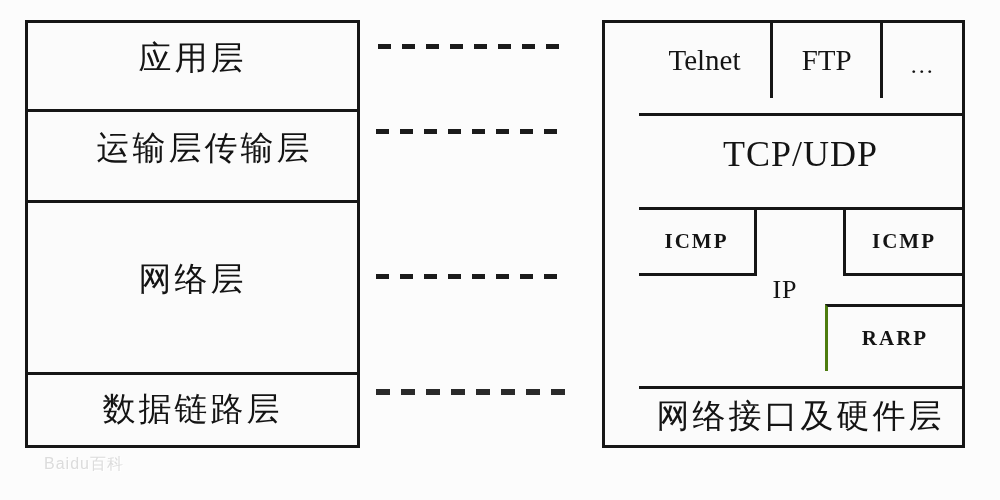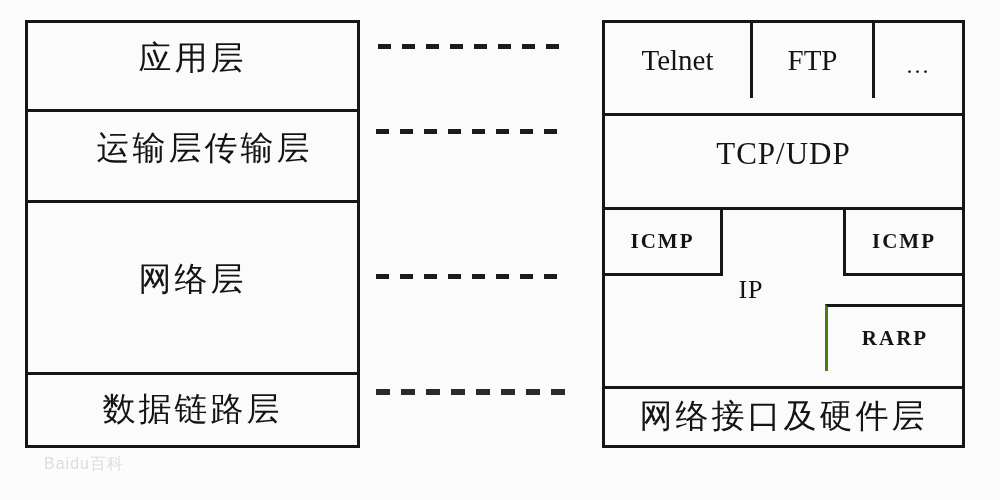--- a/index.html
+++ b/index.html
@@ -12,36 +12,36 @@
   }
   .canvas{position:relative;width:1000px;height:500px;background:#fcfcfc;}
 
   
   .stack{
     position:absolute;box-sizing:border-box;
     border:3px solid #161616;background:#fbfbfb;
     display:flex;flex-direction:column;gap:15px;
   }
   .stack-left{left:25px;top:20px;width:335px;height:428px;}
-  .stack-right{left:602px;top:20px;width:363px;height:428px;}
+  .stack-right{left:602px;top:20px;width:363px;height:428px;padding-left:34px;}
 
   .row{box-sizing:border-box;display:flex;align-items:center;justify-content:center;}
   .sep{border-top:3px solid #161616;}
 
   .cjk{font-size:33px;letter-spacing:3px;font-family:"Liberation Serif","DejaVu Serif",serif;}
 
   
   .lrow1{height:80px;}
   .lrow2{height:85px;padding-left:24px;}
   .lrow3{height:175px;}
   .lrow4{height:82px;}
 
   
   .rrow1{height:82px;padding:0;}
-  .rrow2{height:85px;font-size:31px;letter-spacing:1px;}
+  .rrow2{height:85px;font-size:36px;letter-spacing:1px;}
   .rrow3{height:175px;position:relative;display:block;}
   .rrow4{height:64px;text-align:right;}
 
   .app-cell{
     box-sizing:border-box;height:100%;
     display:flex;align-items:center;justify-content:center;
     font-size:29px;
   }
   .app-cell-1{width:148px;border-right:3px solid #161616;}
   .app-cell-2{width:122px;border-right:3px solid #161616;}

